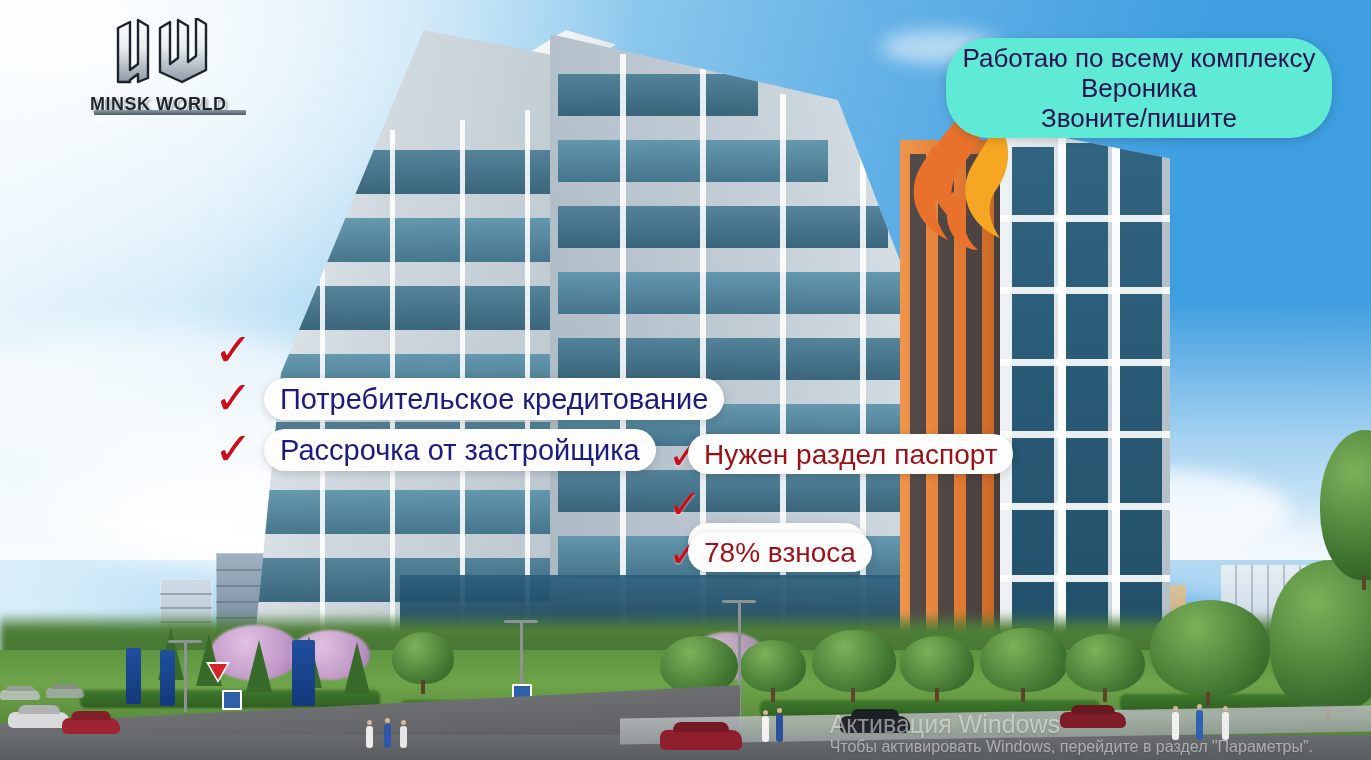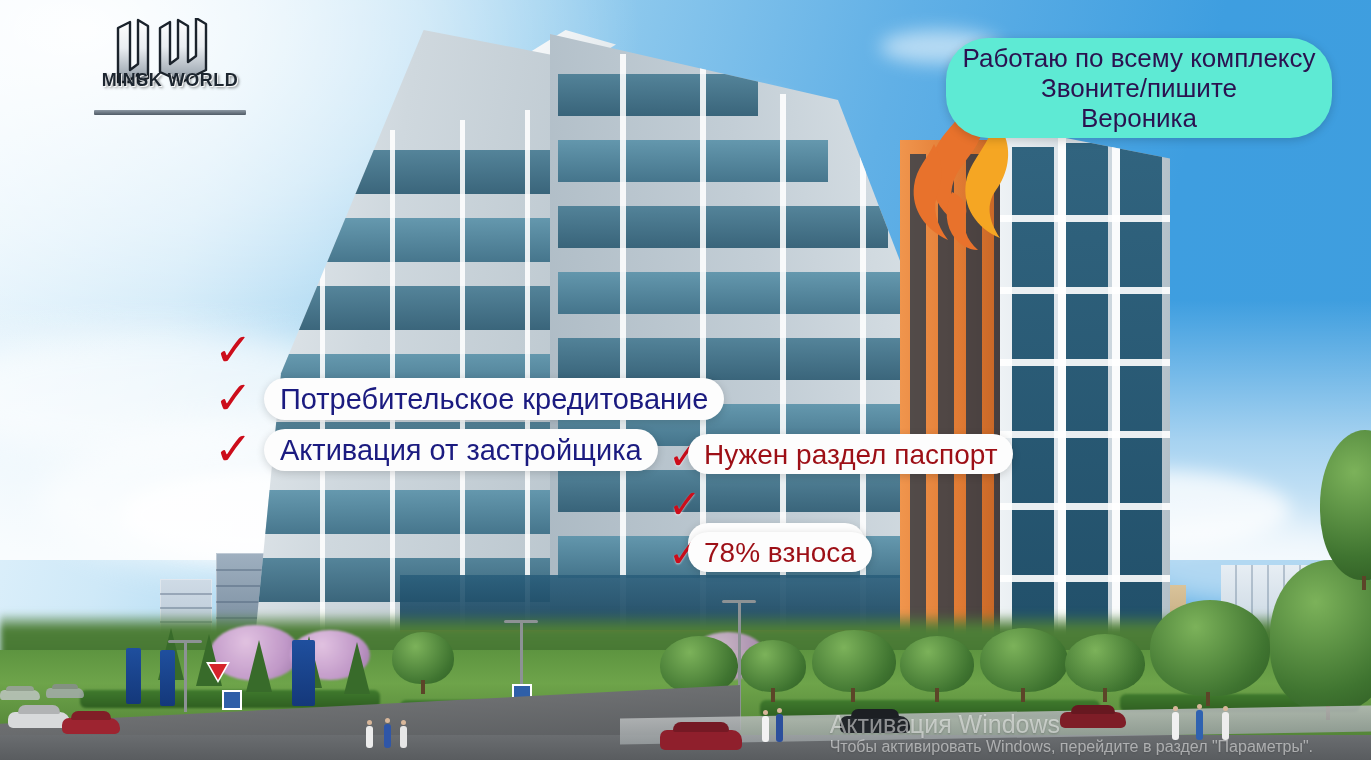--- a/index.html
+++ b/index.html
@@ -102,21 +102,21 @@
   .tower-blue .fr{position:absolute;background:rgba(255,255,255,.9);}
 
   
   .slab-left{position:absolute;left:300px;top:430px;width:180px;height:280px;
      background:linear-gradient(90deg,#cfd8de,#aebbc4);}
   .slab-left .g{position:absolute;background:linear-gradient(180deg,#3a6b85,#21506b);}
 
   
   .logo{position:absolute;left:90px;top:18px;width:160px;height:100px;}
   .logo .mark{position:absolute;left:14px;top:0;width:120px;height:66px;}
-  .logo .word{position:absolute;left:0;top:52px;width:160px;text-align:center;
+  .logo .word{position:absolute;left:0;top:76px;width:160px;text-align:left;
      font-weight:700;font-size:18px;letter-spacing:.5px;color:#1d2630;
      text-shadow:1px 1px 0 rgba(255,255,255,.9),2px 2px 3px rgba(0,0,0,.45);}
   .logo .bar{position:absolute;left:4px;top:92px;width:152px;height:5px;
      background:linear-gradient(180deg,#8d98a3,#4f5b66);border-radius:1px;}
 
   
   .flame{position:absolute;left:908px;top:72px;width:120px;height:180px;}
 
   
   .bubble{position:absolute;background:#5eead4;border-radius:36px;
@@ -362,36 +362,36 @@
       <path fill="#e8722c" d="M64 4 C66 30 52 44 40 58 C26 74 18 92 24 116 C28 134 42 148 56 156 C44 140 40 124 46 108 C52 92 66 82 72 66 C78 50 74 22 64 4 Z"></path>
       <path fill="#e8722c" d="M26 72 C20 86 8 96 6 114 C3 138 18 158 40 168 C28 152 24 136 30 120 C36 104 34 86 26 72 Z"></path>
       <path fill="#f5a623" d="M86 50 C80 76 62 88 58 110 C54 134 68 156 92 166 C80 148 78 132 88 118 C100 102 104 80 96 62 C93 56 89 52 86 50 Z"></path>
       <path fill="#e8722c" d="M44 120 C38 132 36 148 44 162 C50 172 60 178 70 178 C58 168 54 154 58 142 C60 134 54 124 44 120 Z"></path>
     </svg>
   </div>
 
   <div class="bubble bubble-contact">
     <div class="contact-txt">
       <div>Работаю по всему комплексу</div>
+      <div>Вероника</div>
       <div>Звоните/пишите</div>
-      <div>Вероника</div>
     </div>
   </div>
 
 
   <div class="check" style="left:214px;top:327px;">✓</div>
 
   <div class="check" style="left:214px;top:375px;">✓</div>
   <div class="pill main" style="left:264px;top:378px;height:42px;">
     <span>Потребительское кредитование</span>
   </div>
 
   <div class="check" style="left:214px;top:426px;">✓</div>
   <div class="pill main" style="left:264px;top:429px;height:42px;">
-    <span>Активация от застройщика</span>
+    <span>Рассрочка от застройщика</span>
   </div>
 
   <div class="check" style="left:668px;top:432px;font-size:40px;">✓</div>
   <div class="pill sub" style="left:688px;top:434px;height:40px;">
     <span>Нужен раздел паспорт</span>
   </div>
 
   <div class="check" style="left:668px;top:481px;font-size:40px;">✓</div>
   <div class="pill sub" style="left:688px;top:483px;height:40px;margin-top:40px;">
     <span>срок 4 года</span>

